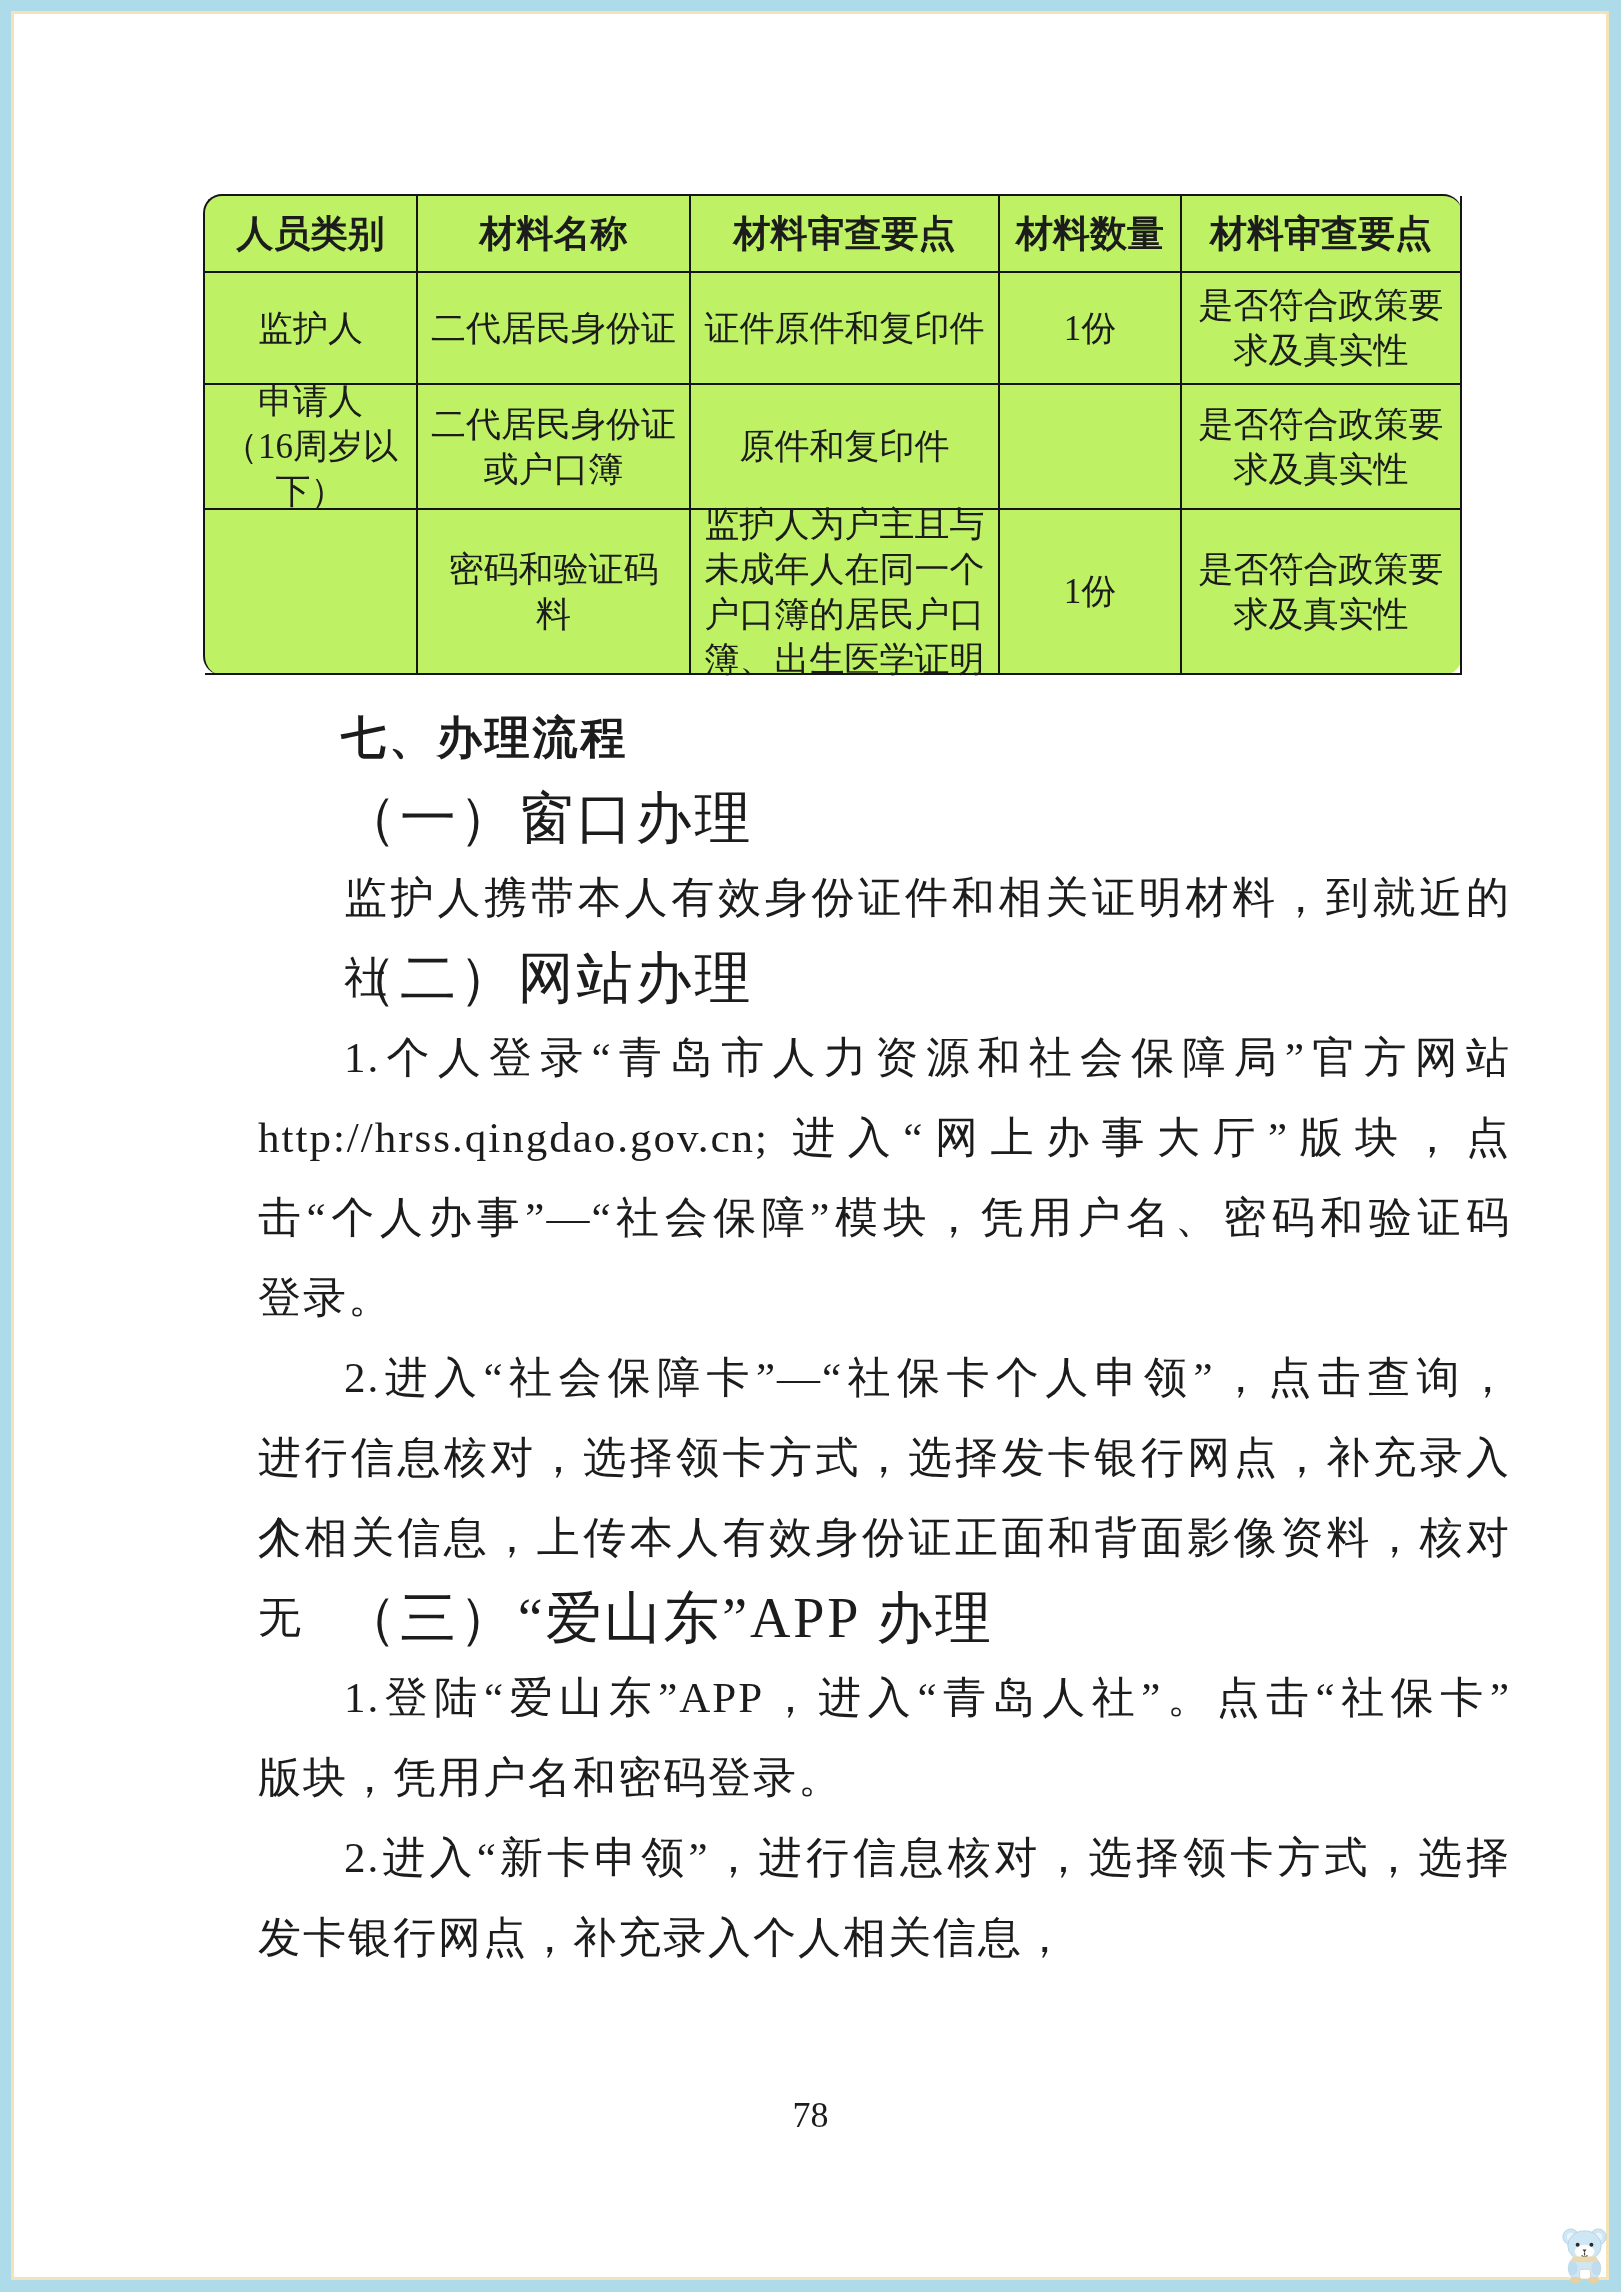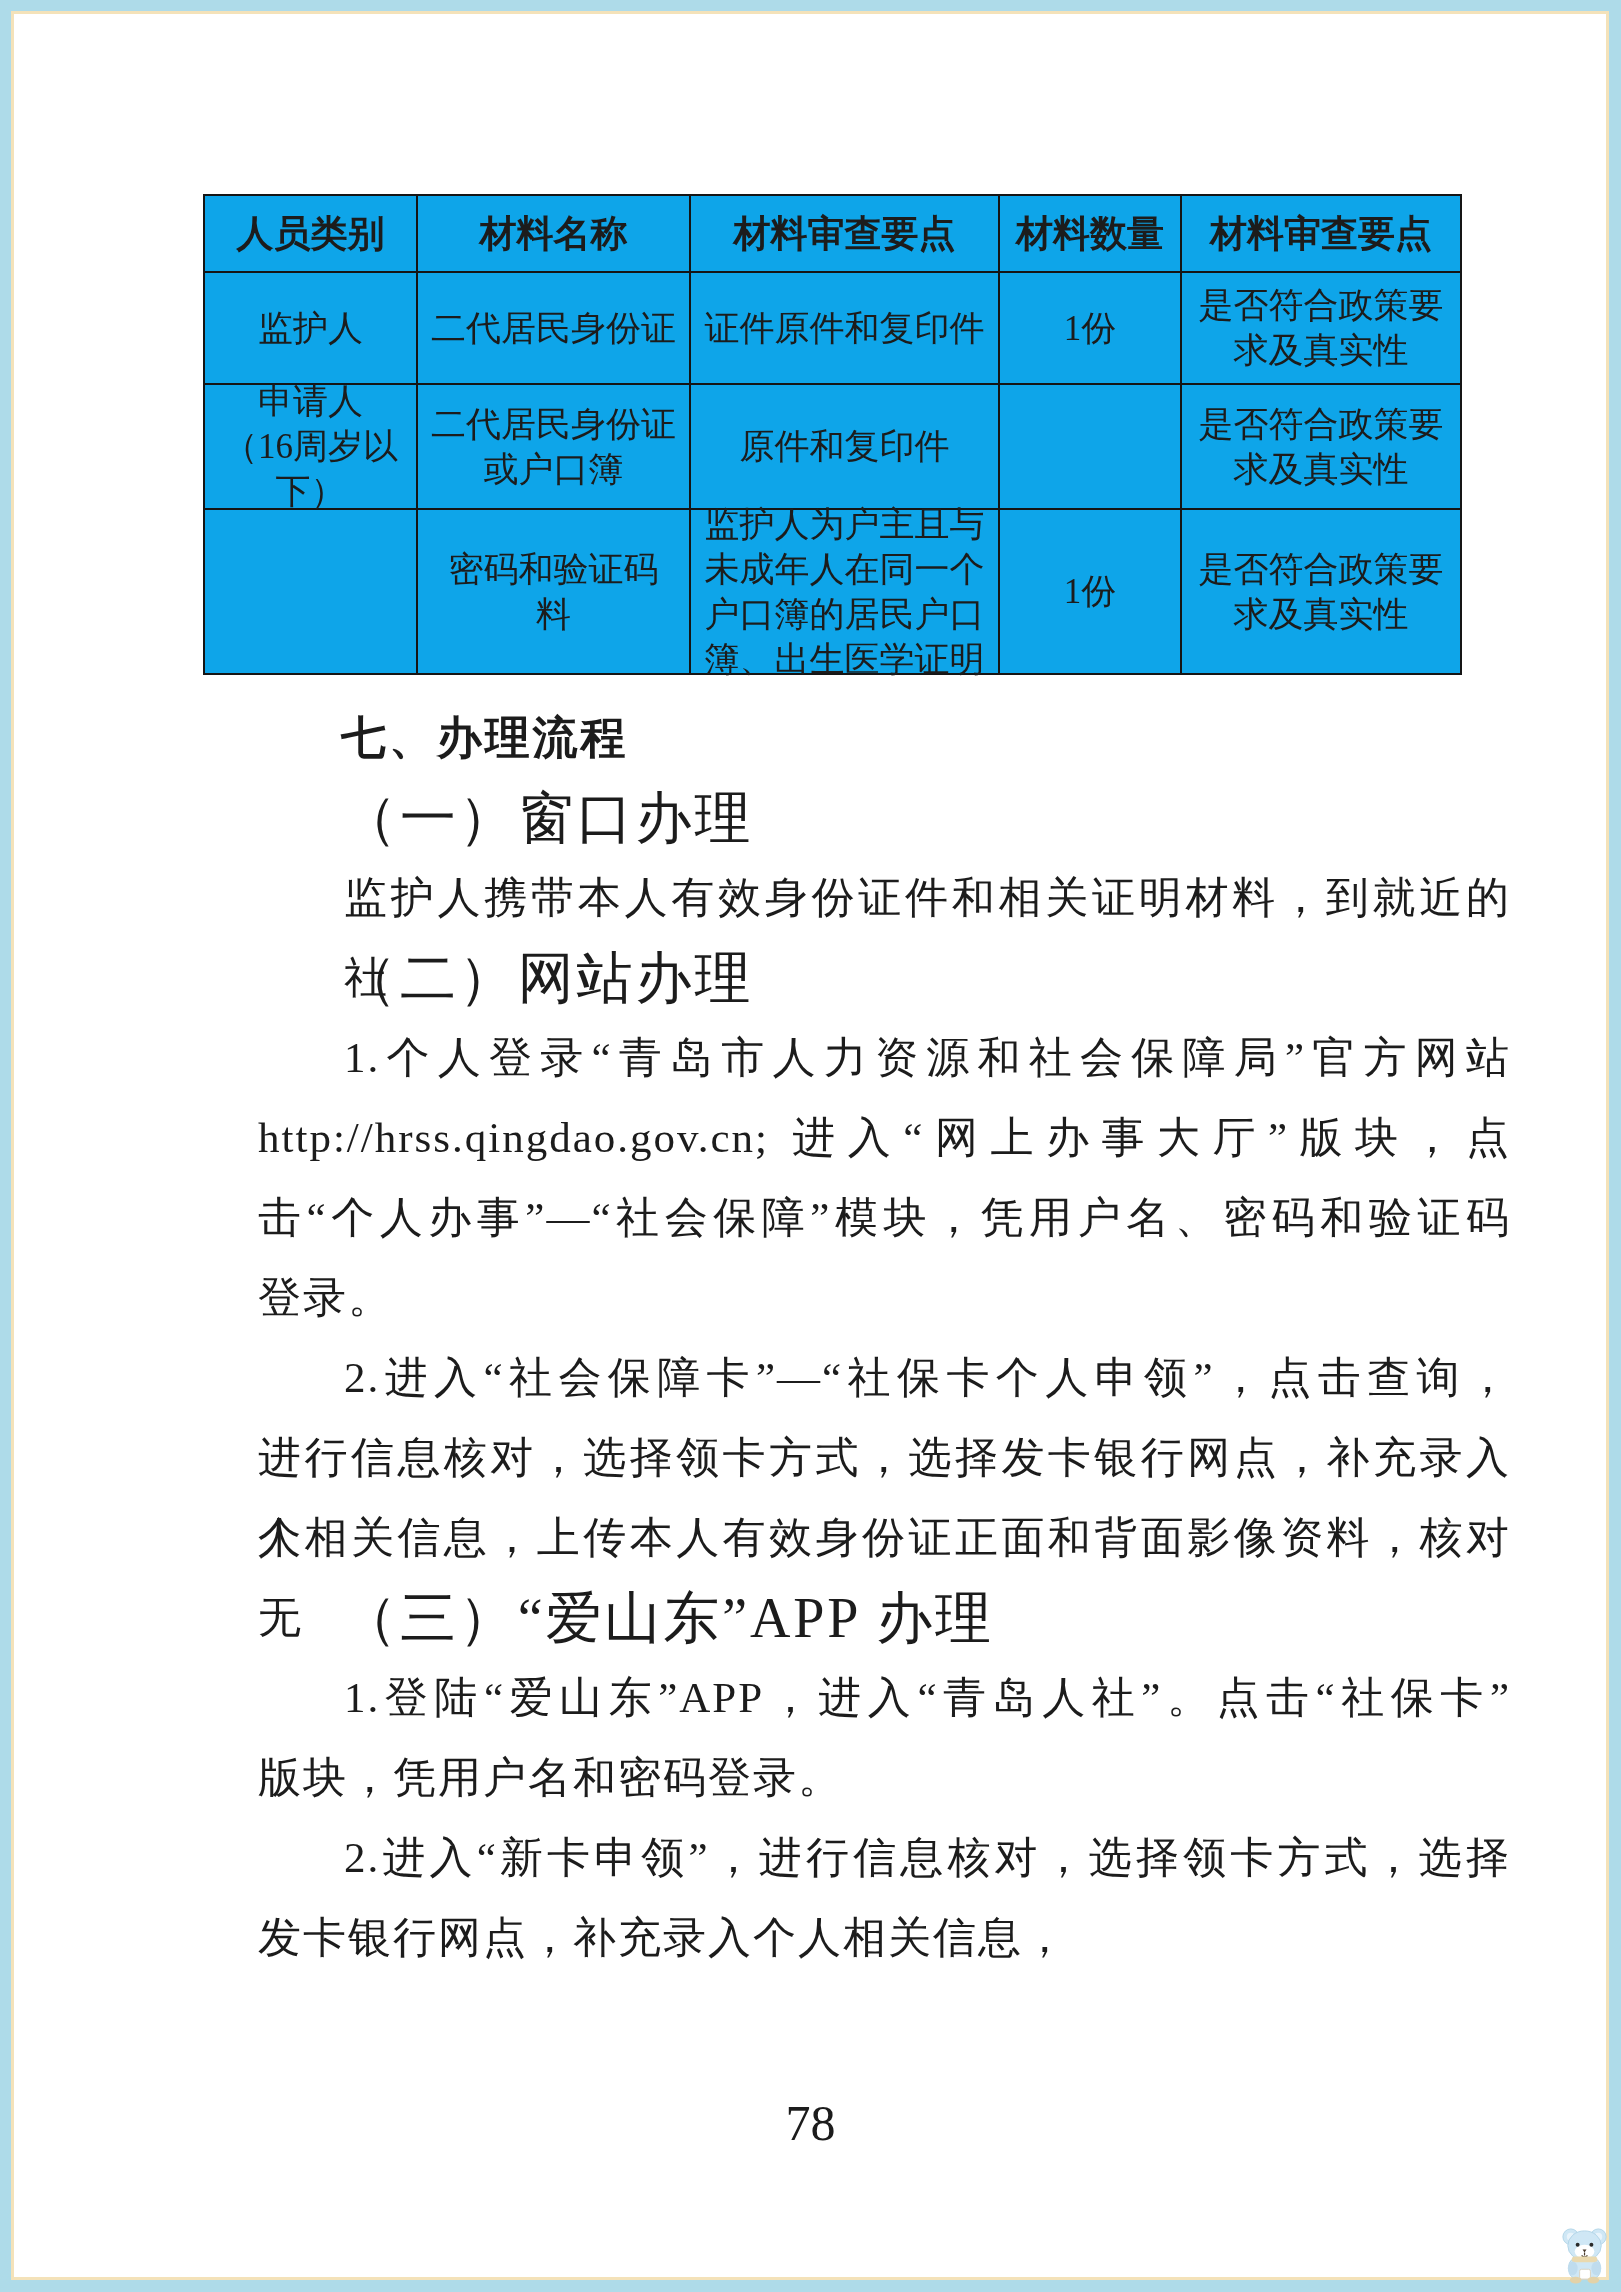--- a/index.html
+++ b/index.html
@@ -18,21 +18,21 @@
     position:absolute;left:10.8px;top:10.8px;right:11.8px;bottom:12.7px;
     border:3.9px solid;pointer-events:none;z-index:4;
   }
   
   .doc-table{
     position:absolute;left:203px;top:194px;
     display:grid;
     grid-template-columns:213px 273px 309px 182px 280px;
     grid-template-rows:77px 112px 125px 165px;
     border-top:2.9px solid #151515;border-left:2.9px solid #151515;
-    background:#0ea5e9;z-index:2;
+    background:#bef264;z-index:2;border-radius:19px;
   }
   .doc-table .cell{
     border-right:2.9px solid #151515;border-bottom:2.9px solid #151515;
     display:flex;align-items:center;justify-content:center;
     text-align:center;white-space:pre-line;
     font-size:35px;line-height:45px;padding:2px 5.9px;box-sizing:border-box;
   }
   .doc-table .th{
     font-weight:bold;font-size:37px;
   }
@@ -51,21 +51,21 @@
   .line.full.first{padding-left:86px;}
   .line.h1{
     font-family:"Liberation Sans","DejaVu Sans",sans-serif;
     font-weight:900;font-size:45px;padding-left:83px;letter-spacing:2.9px;
   }
   .line.h2{
     font-size:56px;padding-left:83px;letter-spacing:2.9px;
   }
   .page-number{
     position:absolute;left:0;width:1621px;top:2094px;text-align:center;
-    font-size:50px;z-index:2;
+    font-size:36px;z-index:2;
   }
   .bear{position:absolute;left:1556px;top:2225px;z-index:6;}
 </style>
 </head>
 <body>
 
 <div class="border-outer" style="border-color: rgb(174, 219, 233);"></div>
 <div class="border-inner" style="border-color: rgb(244, 226, 185);"></div>
 
 <div class="doc-table" id="docTable">

